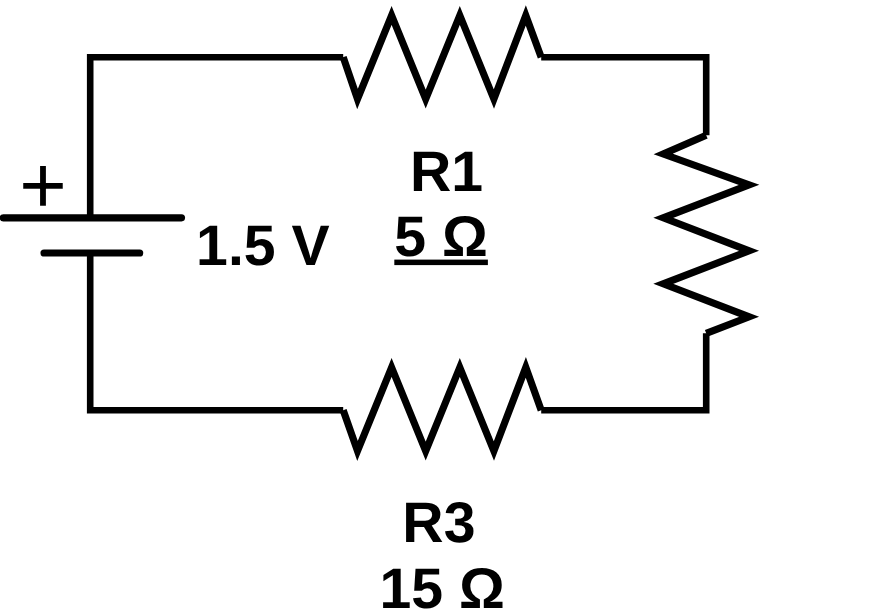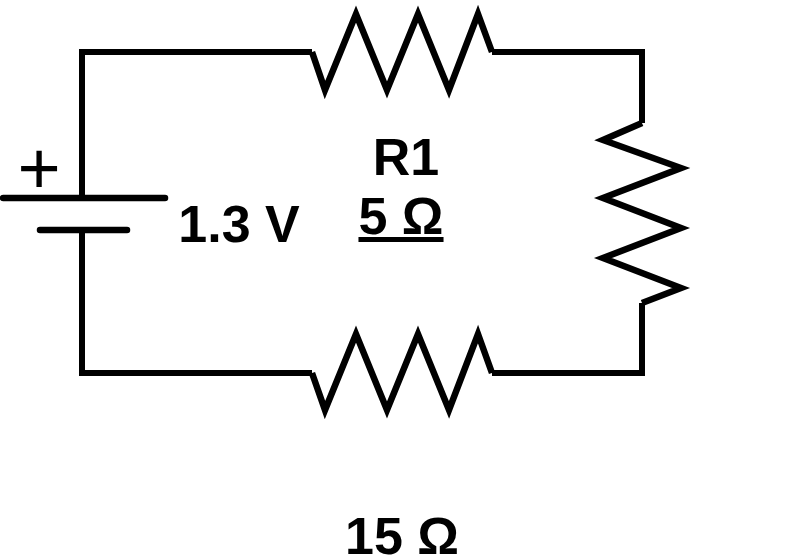--- a/index.html
+++ b/index.html
@@ -59,21 +59,22 @@
 
     <path d="M312 52 L325 90 L356 14 L387 90 L418 14 L449 90 L478 14 L492 52" fill="none" stroke="#000000" stroke-width="6.5" stroke-linejoin="miter"></path>
 
     <path d="M642 123 L603 140 L681 168 L603 198 L681 228 L603 258 L681 288 L642 303" fill="none" stroke="#000000" stroke-width="6.5" stroke-linejoin="miter"></path>
 
     <path d="M312 373 L325 410 L356 334 L387 410 L418 334 L449 410 L478 334 L492 373" fill="none" stroke="#000000" stroke-width="6.5" stroke-linejoin="miter"></path>
   </svg>
 
   <div class="plus" style="left:39px; top:169px;">+</div>
 
-  <div class="lbl" style="left:239px; top:198px;">1.3 V</div>
+  <div class="lbl" style="left:239px; top:198px;">1.5 V</div>
 
   <div class="lbl" style="left:396px; top:131px;margin-left:10px;">R1</div>
   <div class="lbl" style="left:401px; top:190px;text-decoration:underline;">5 Ω</div>
 
 
+  <div class="lbl" style="left:399px; top:450px;">R3</div>
   <div class="lbl" style="left:402px; top:510px;">15 Ω</div>
 
 </div>
 
 </body></html>

